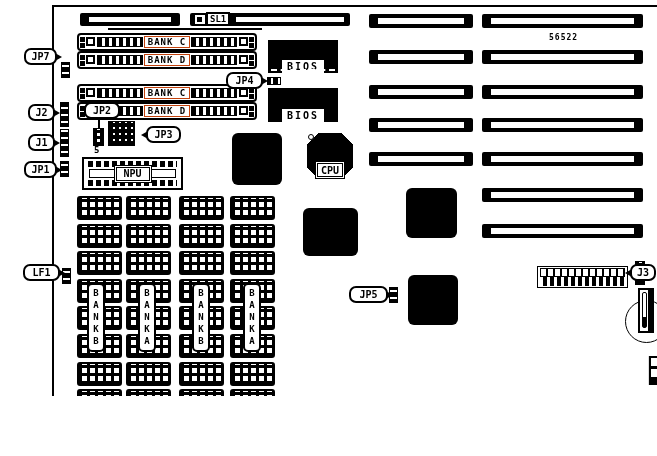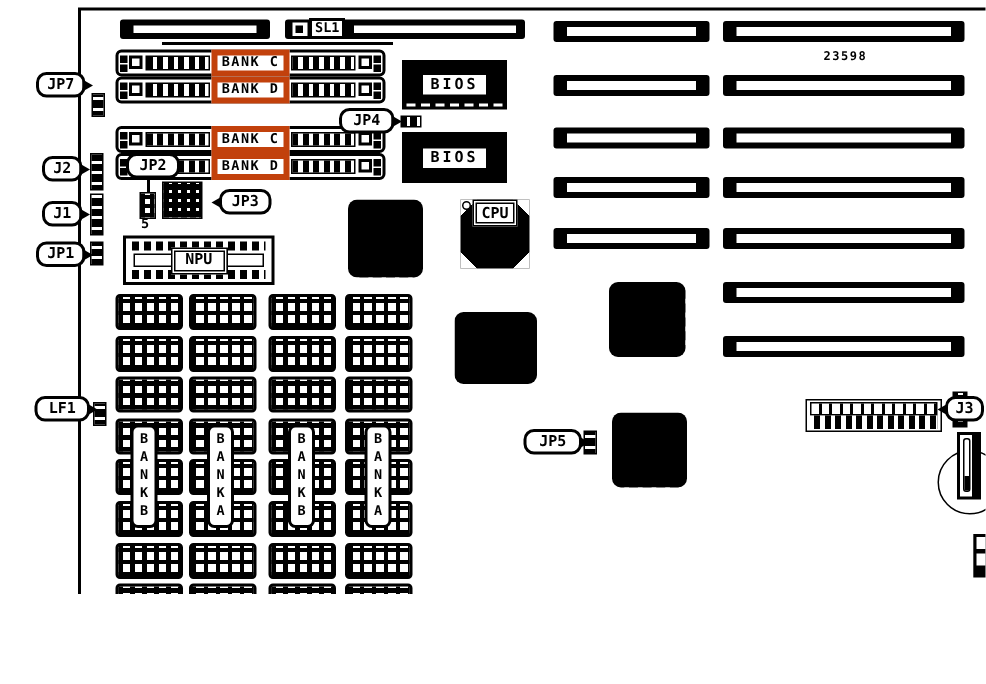--- a/index.html
+++ b/index.html
@@ -37,43 +37,43 @@
         background: repeating-linear-gradient(90deg, #000 0 3px, #fff 3px 5px, #000 5px 7px); z-index: 5; }
   .dotgrid { position: absolute; border: 1px solid #000; background-color: #fff;
         background-image: repeating-linear-gradient(0deg, #000 0 3px, transparent 3px 6px),
                           repeating-linear-gradient(90deg, #000 0 3px, transparent 3px 6px); z-index: 5; }
 
   
   .simm { position: absolute; border: 2px solid #000; border-radius: 4px; background: #fff;
           display: flex; align-items: stretch; z-index: 1; }
   .simm .stripes { flex: 1; margin: 2px 1px; border: 1px solid #000;
           background: repeating-linear-gradient(90deg, #000 0 4px, #fff 4px 7px); }
-  .simm .banklabel { align-self: center; background: #fff; border: 4px solid #c2410c; padding: 0 3px;
+  .simm .banklabel { align-self: center; background: #fff; border: 1px solid #c2410c; padding: 0 3px;
           font: bold 9px var(--mono); letter-spacing: 1px; white-space: nowrap; z-index: 2; }
   .cap { position: relative; width: 17px; }
   .cap i { display: block; position: absolute; left: 1px; width: 5px; height: 5px; background: #000; }
   .cap i:first-child { top: 2px; } .cap i:nth-child(2) { top: 8px; }
   .cap b { display: block; position: absolute; right: 1px; top: 2px; width: 9px; height: 9px;
            border: 2px solid #000; background: #fff; }
   .cap.mir { transform: scaleX(-1); }
 
   
-  .bios { position: absolute; background: #000; display: flex; align-items: center; justify-content: center; }
+  .bios { position: absolute; background: #000; display: flex; align-items: flex-end; justify-content: center; }
   .bioslabel { background: #fff; padding: 1px 5px; font: bold 10px var(--mono); letter-spacing: 2px; }
   .bios.dash::after { content: ""; position: absolute; left: 3px; right: 3px; bottom: 2px; border-top: 2px dashed #fff; }
   .qfp { position: absolute; background: #000; border: 3px dashed #000; border-radius: 6px; }
   .pga { position: absolute; border: 1px solid #000; background-color: #fff;
          background-image: repeating-linear-gradient(0deg, #000 0 4px, transparent 4px 6px),
                            repeating-linear-gradient(90deg, #000 0 4px, transparent 4px 6px); }
   .cpu { position: absolute; background-color: #000;
          background-image: linear-gradient(135deg, #fff 8px, transparent 8px),
                            linear-gradient(225deg, #fff 8px, transparent 8px),
                            linear-gradient(45deg,  #fff 8px, transparent 8px),
                            linear-gradient(315deg, #fff 8px, transparent 8px);
-         display: flex; align-items: flex-start; justify-content: center; }
+         display: flex; align-items: flex-end; justify-content: center; }
   .pin1 { position: absolute; left: 1px; top: 1px; width: 6px; height: 6px; background: #fff;
           border: 1px solid #000; border-radius: 50%; z-index: 2; }
   .dbl { background: #fff; border: 1px solid #000; box-shadow: inset 0 0 0 1px #fff, inset 0 0 0 2px #000;
          display: flex; align-items: center; justify-content: center; font: bold 10px var(--mono); }
   .npu { position: absolute; border: 2px solid #000; background: #fff; }
   .npu .pins { position: absolute; left: 4px; right: 4px; height: 6px;
          background: repeating-linear-gradient(90deg, #000 0 5px, #fff 5px 8px); }
   .npu .pins.t { top: 2px; } .npu .pins.b { bottom: 2px; }
   .npu .inner { position: absolute; left: 5px; right: 5px; top: 10px; bottom: 10px; border: 1px solid #000; }
   .npu .dbl { position: absolute; left: 50%; top: 50%; transform: translate(-50%, -50%); width: 38px; height: 18px; z-index: 2; }
@@ -114,21 +114,21 @@
 
   <div class="slot" style="left:60px;top:13px;width:100px;height:13px"></div>
   <div class="slot custom" style="left:170px;top:13px;width:160px;height:13px">
     <div class="sl1mark">
         <i></i>
       </div>
     <div class="sl1">SL1</div>
     <div class="slotstripe"></div>
   </div>
 
-  <div class="pn" style="left:529px;top:33px;">23598</div>
+  <div class="pn" style="left:529px;top:33px;">56522</div>
 
   <div class="bios dash" style="left:248px;top:40px;width:70px;height:33px">
     <span class="bioslabel">BIOS</span>
   </div>
   <div class="bios" style="left:248px;top:88px;width:70px;height:34px">
     <span class="bioslabel">BIOS</span>
   </div>
 
   <div class="callout ar" style="left:4px;top:48px;width:33px;height:17px">
       <span>JP7</span>

